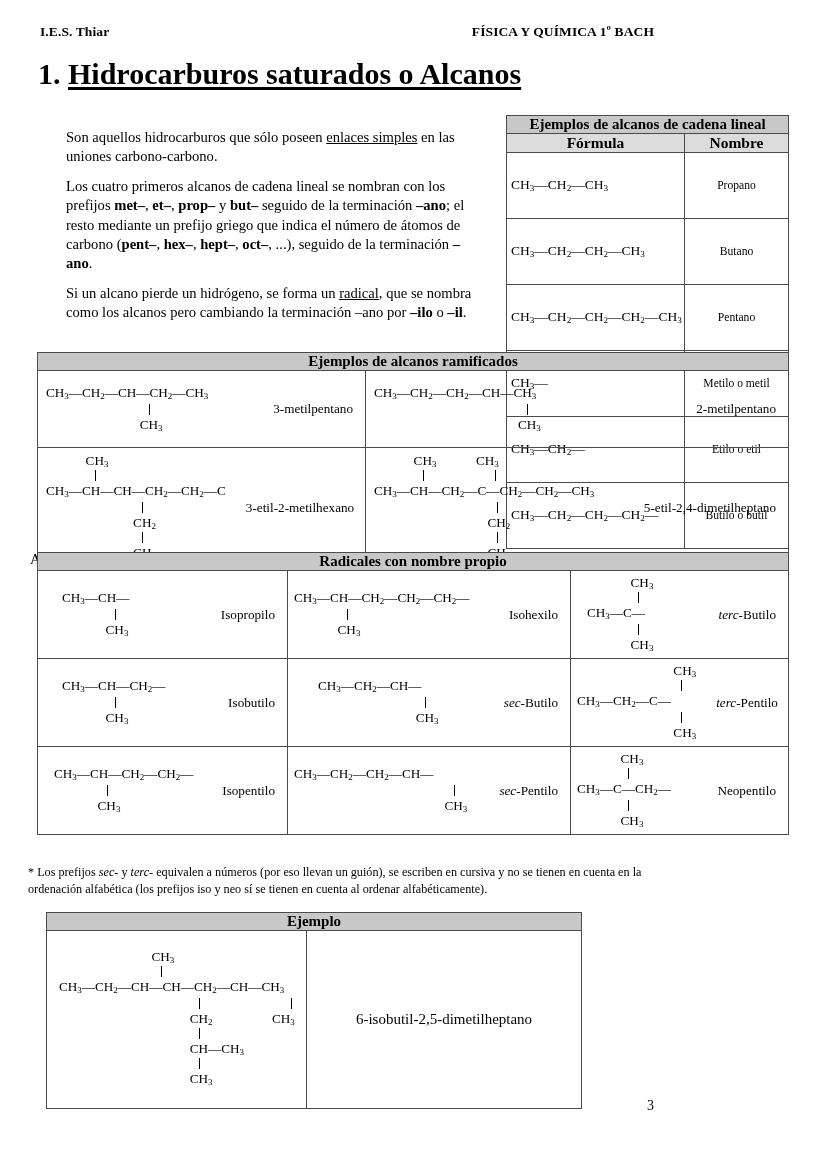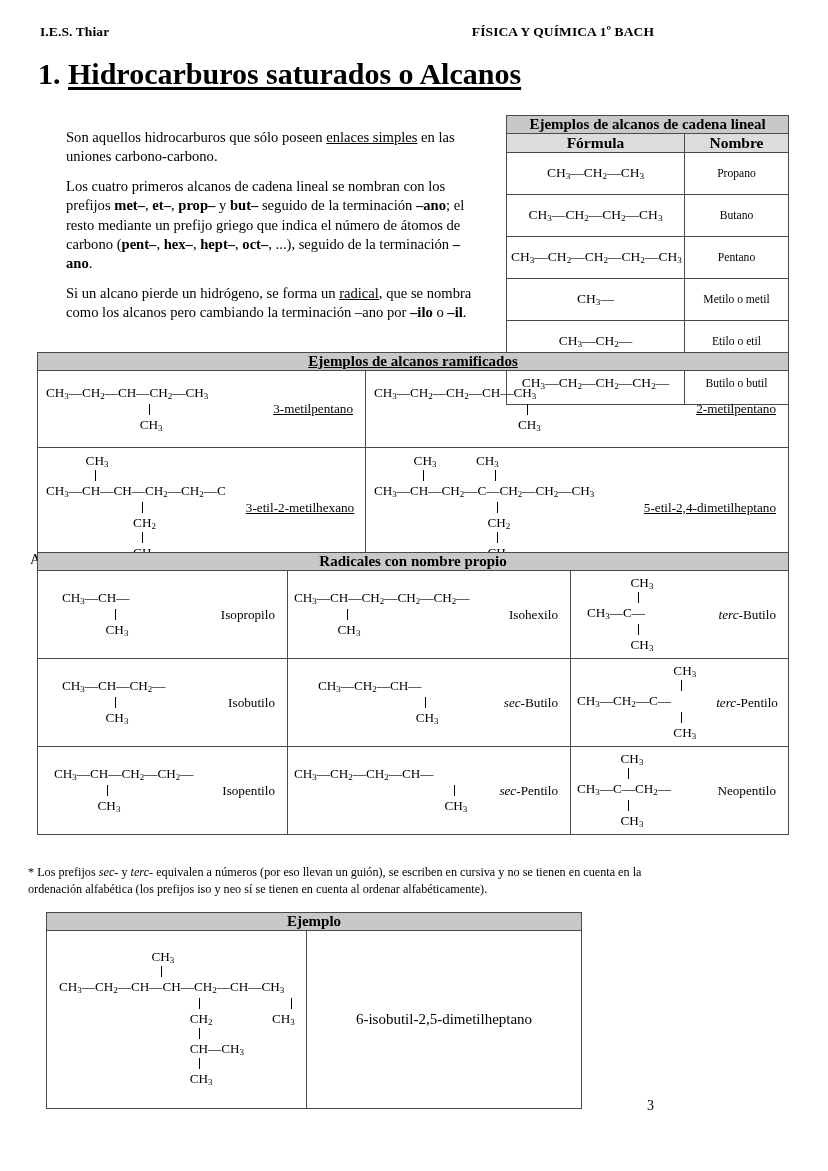--- a/index.html
+++ b/index.html
@@ -92,24 +92,23 @@
   }
 
   
   .tbl-linear {
     position: absolute;
     top: 115px;
     left: 506px;
     width: 282px;
   }
   .tbl-linear td.formula {
-    text-align: center;
     font-size: 13.5px;
     height: 27px;
-    padding: 7px 4px;
+    padding: 19px 4px;
     white-space: nowrap;
     overflow: hidden;
   }
   .tbl-linear td.nombre {
     text-align: center;
     font-size: 11.6px;
     height: 27px;
     padding: 1px 2px;
   }
 
@@ -137,21 +136,20 @@
     position: relative;
     top: -1px;
   }
 
   
   .tbl-branched {
     position: absolute;
     top: 352px;
     left: 37px;
     width: 751px;
-    text-decoration: underline;
   }
   .tbl-branched td.cellstruct {
     padding: 6px 4px 6px 8px;
     vertical-align: middle;
   }
   .cell-flex {
     display: flex;
     align-items: center;
     justify-content: space-between;
     gap: 20px;

